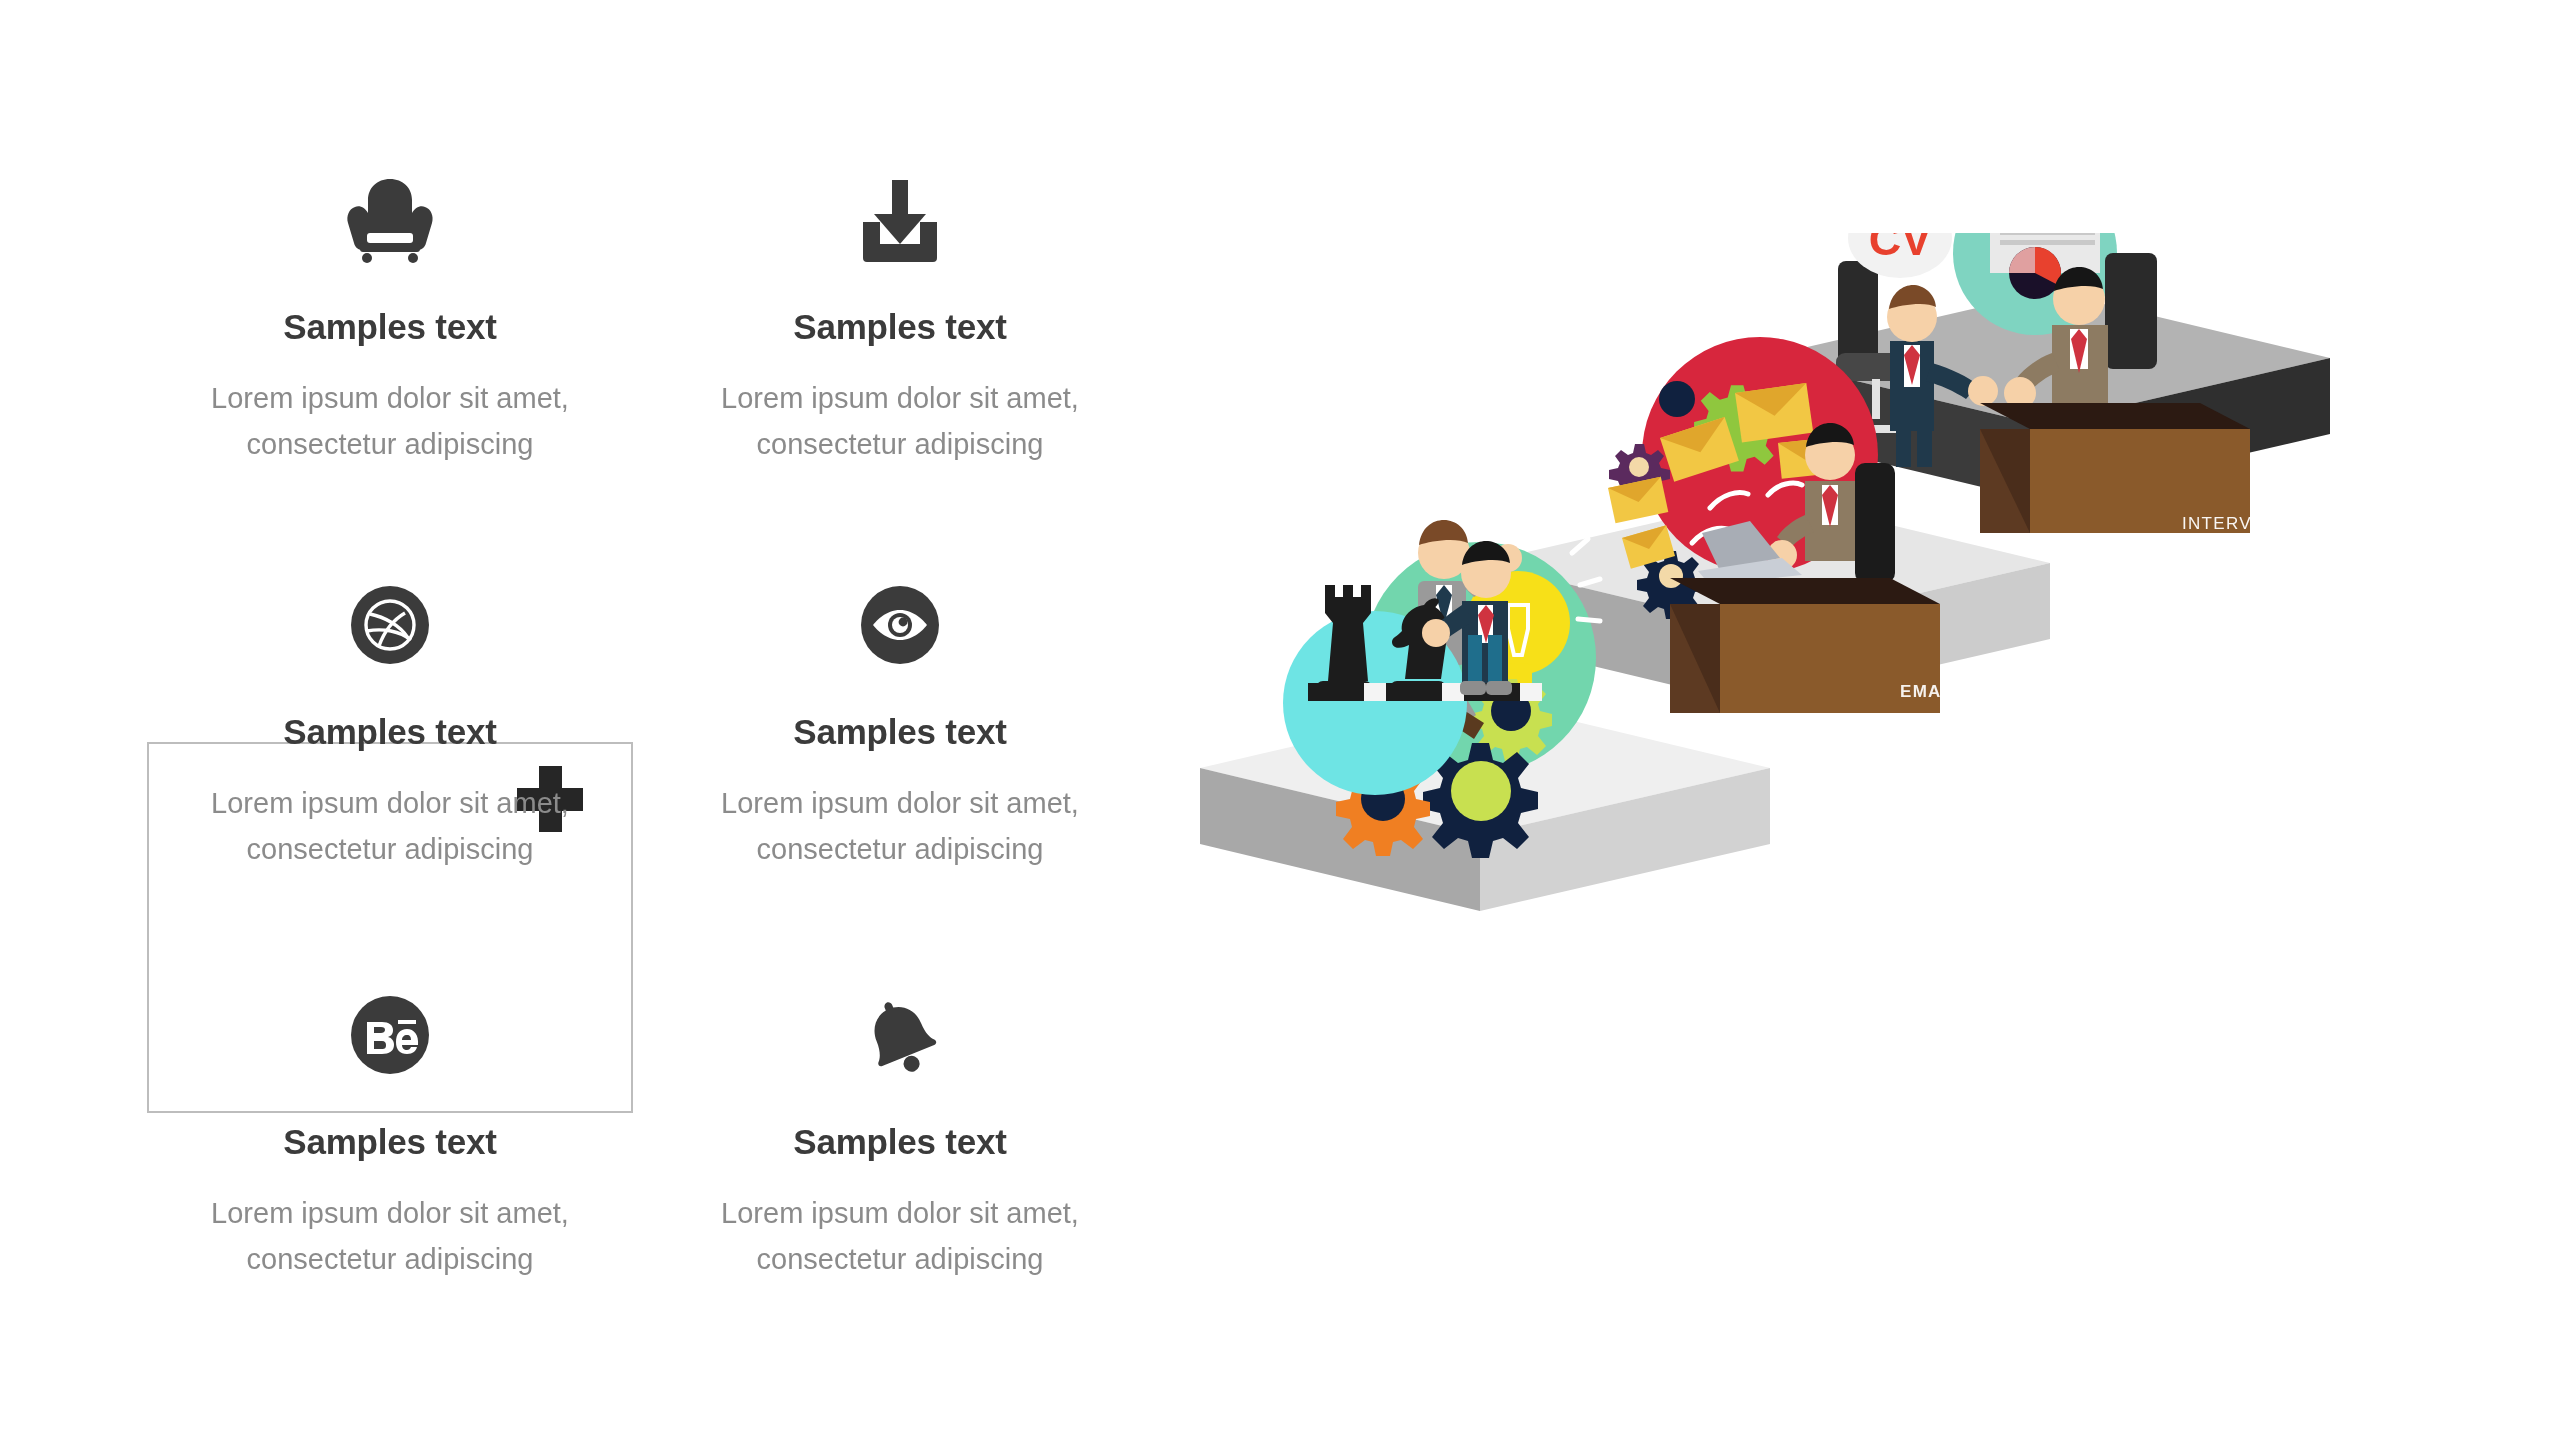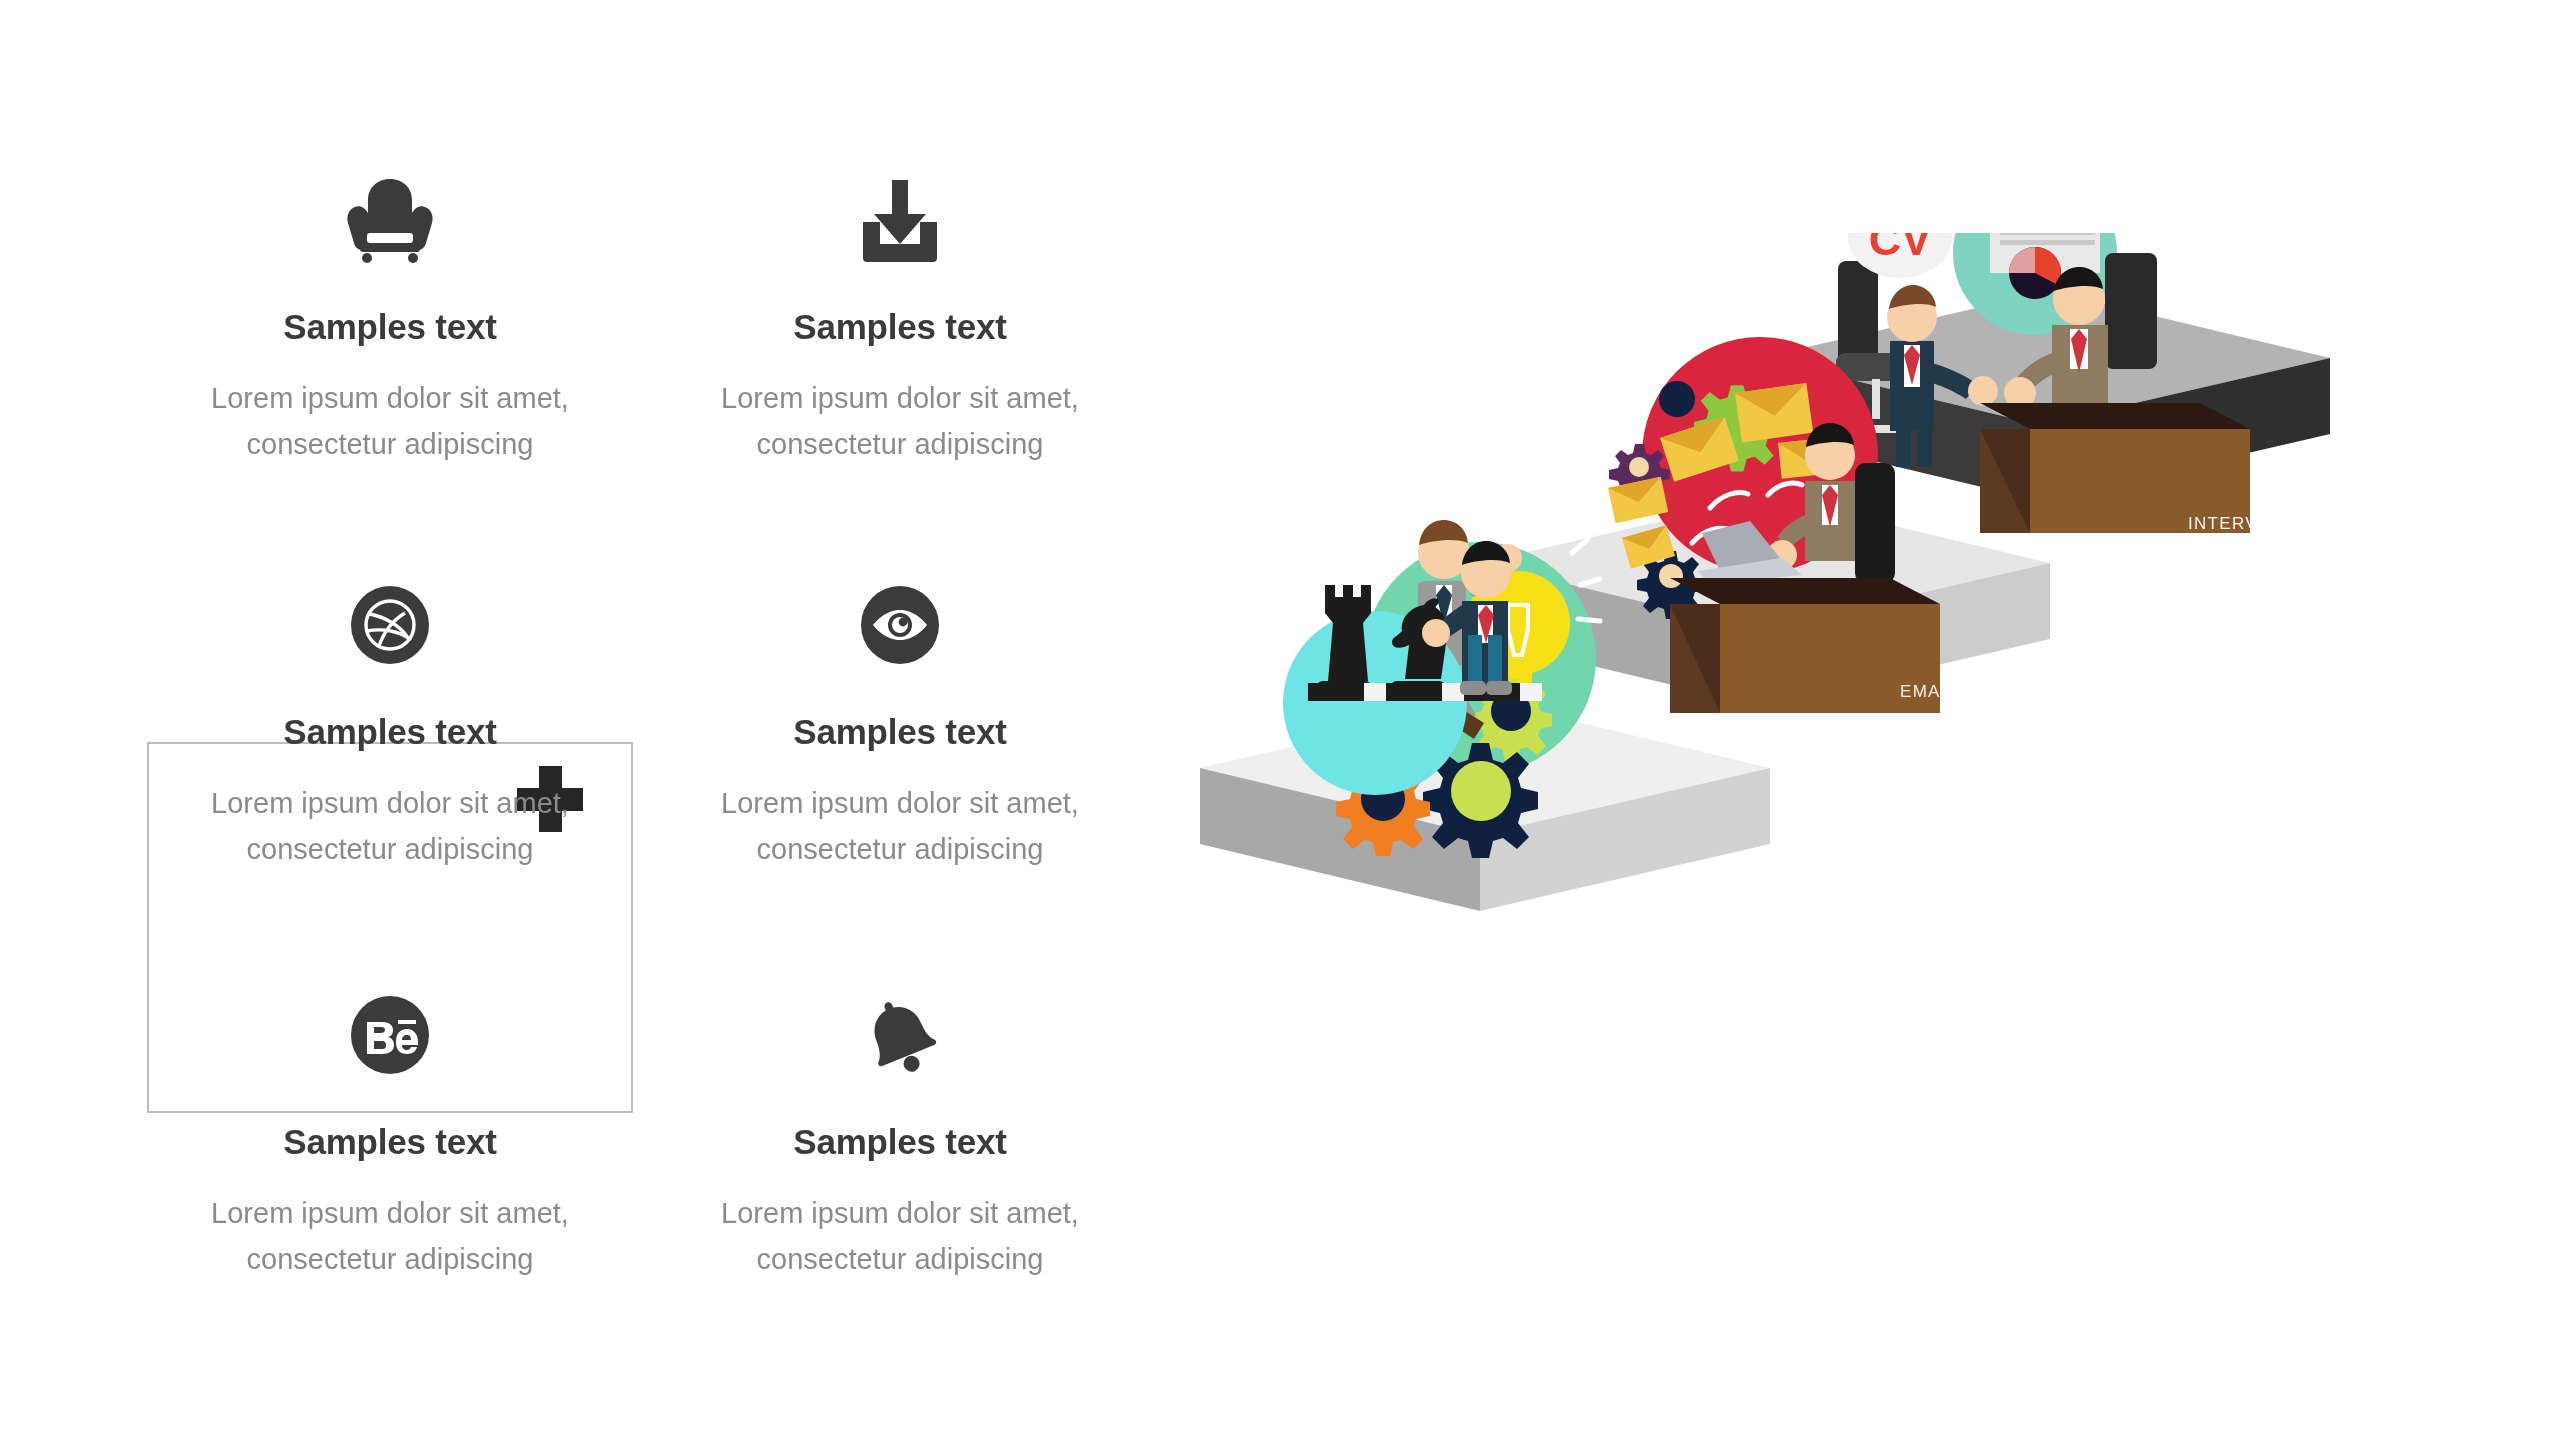--- a/index.html
+++ b/index.html
@@ -79,22 +79,22 @@
   .stairs svg { display: block; }
   .step-label {
     position: absolute;
     color: #ffffff;
     font-size: 17px;
     letter-spacing: 1.3px;
     white-space: nowrap;
     font-weight: 400;
   }
   .label-1 { left: 1650px; top: 930px; color: rgba(255,255,255,.78); }
-  .label-2 { left: 1900px; top: 682px; color: rgba(255,255,255,.92); }
-  .label-3 { left: 2182px; top: 514px; color: rgba(255,255,255,.95); margin-left: 6px; }
+  .label-2 { left: 1900px; top: 682px; color: rgba(255,255,255,.92); font-weight: bold; }
+  .label-3 { left: 2182px; top: 514px; color: rgba(255,255,255,.95); }
 </style>
 </head>
 <body>
 
 <div class="page">
 
   <div class="feature-grid">
 
     <div class="highlight-card">
       <div class="plus-badge">

